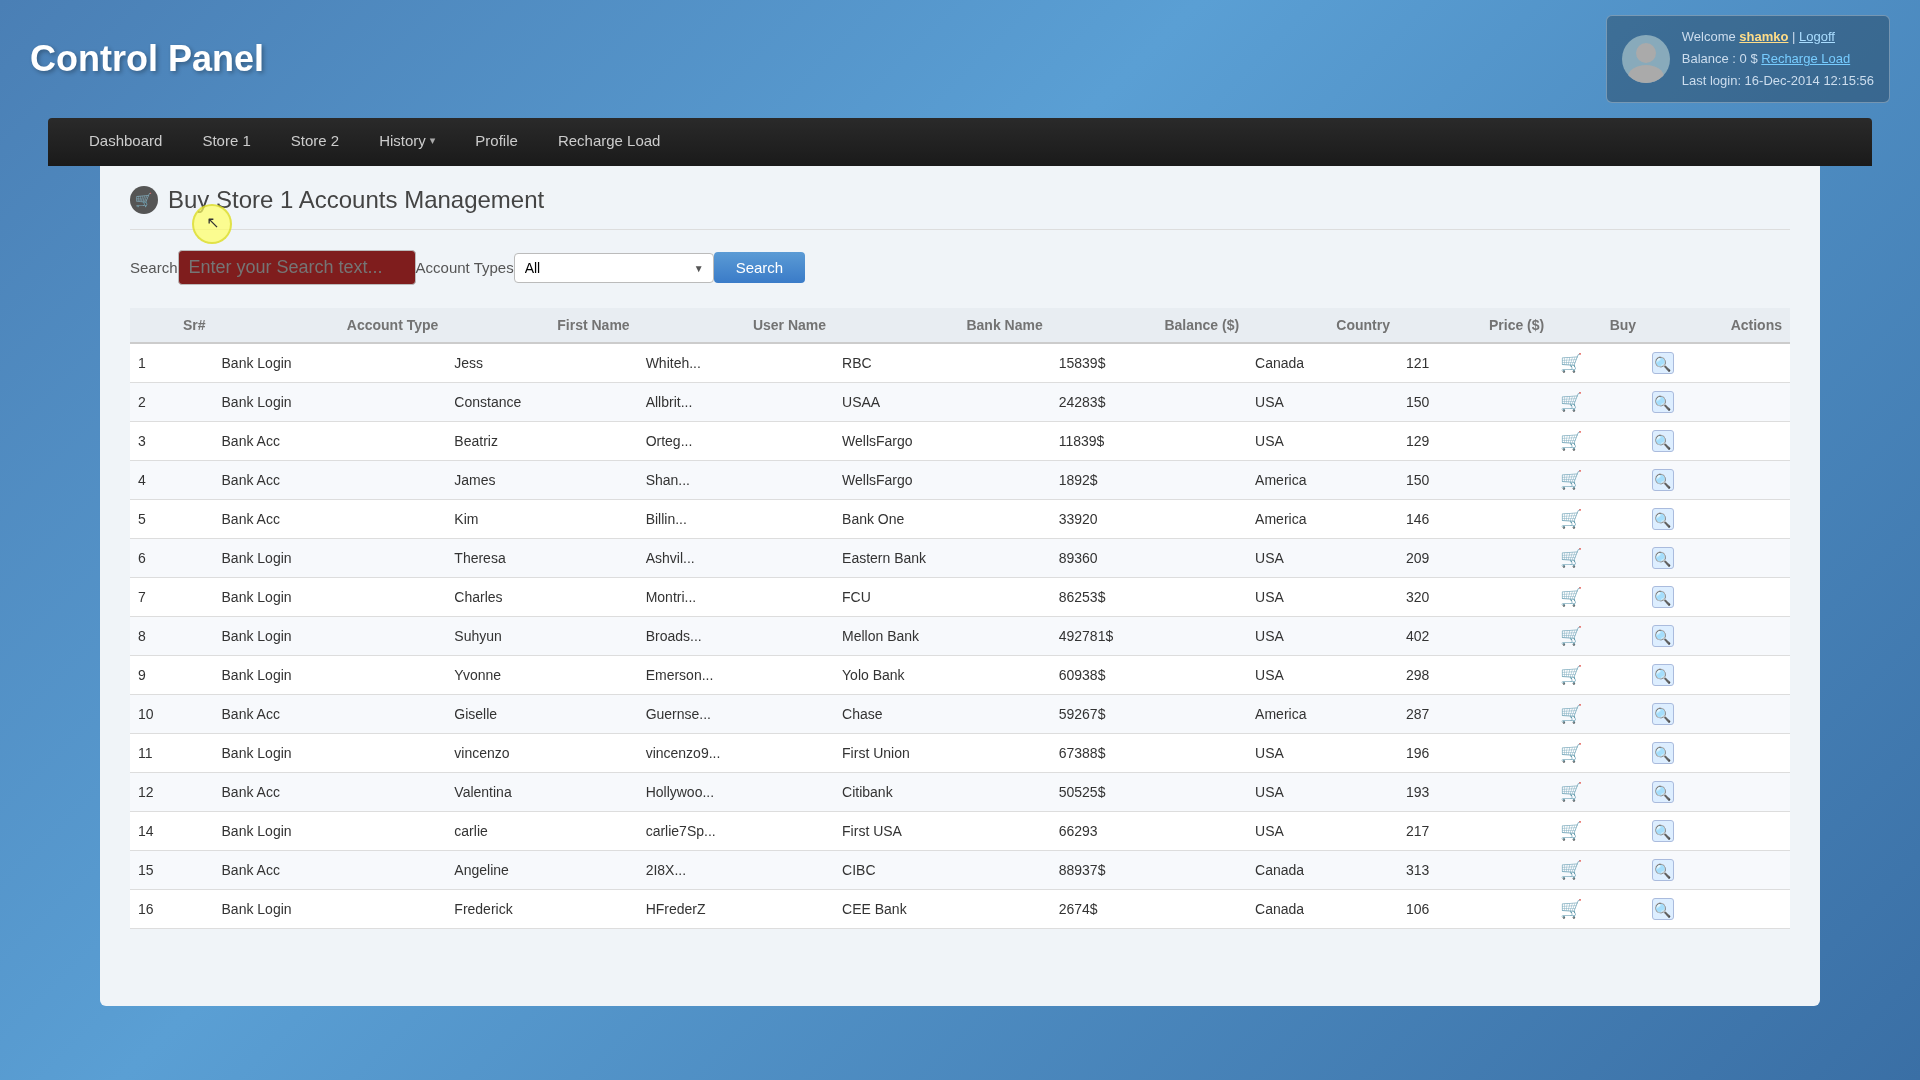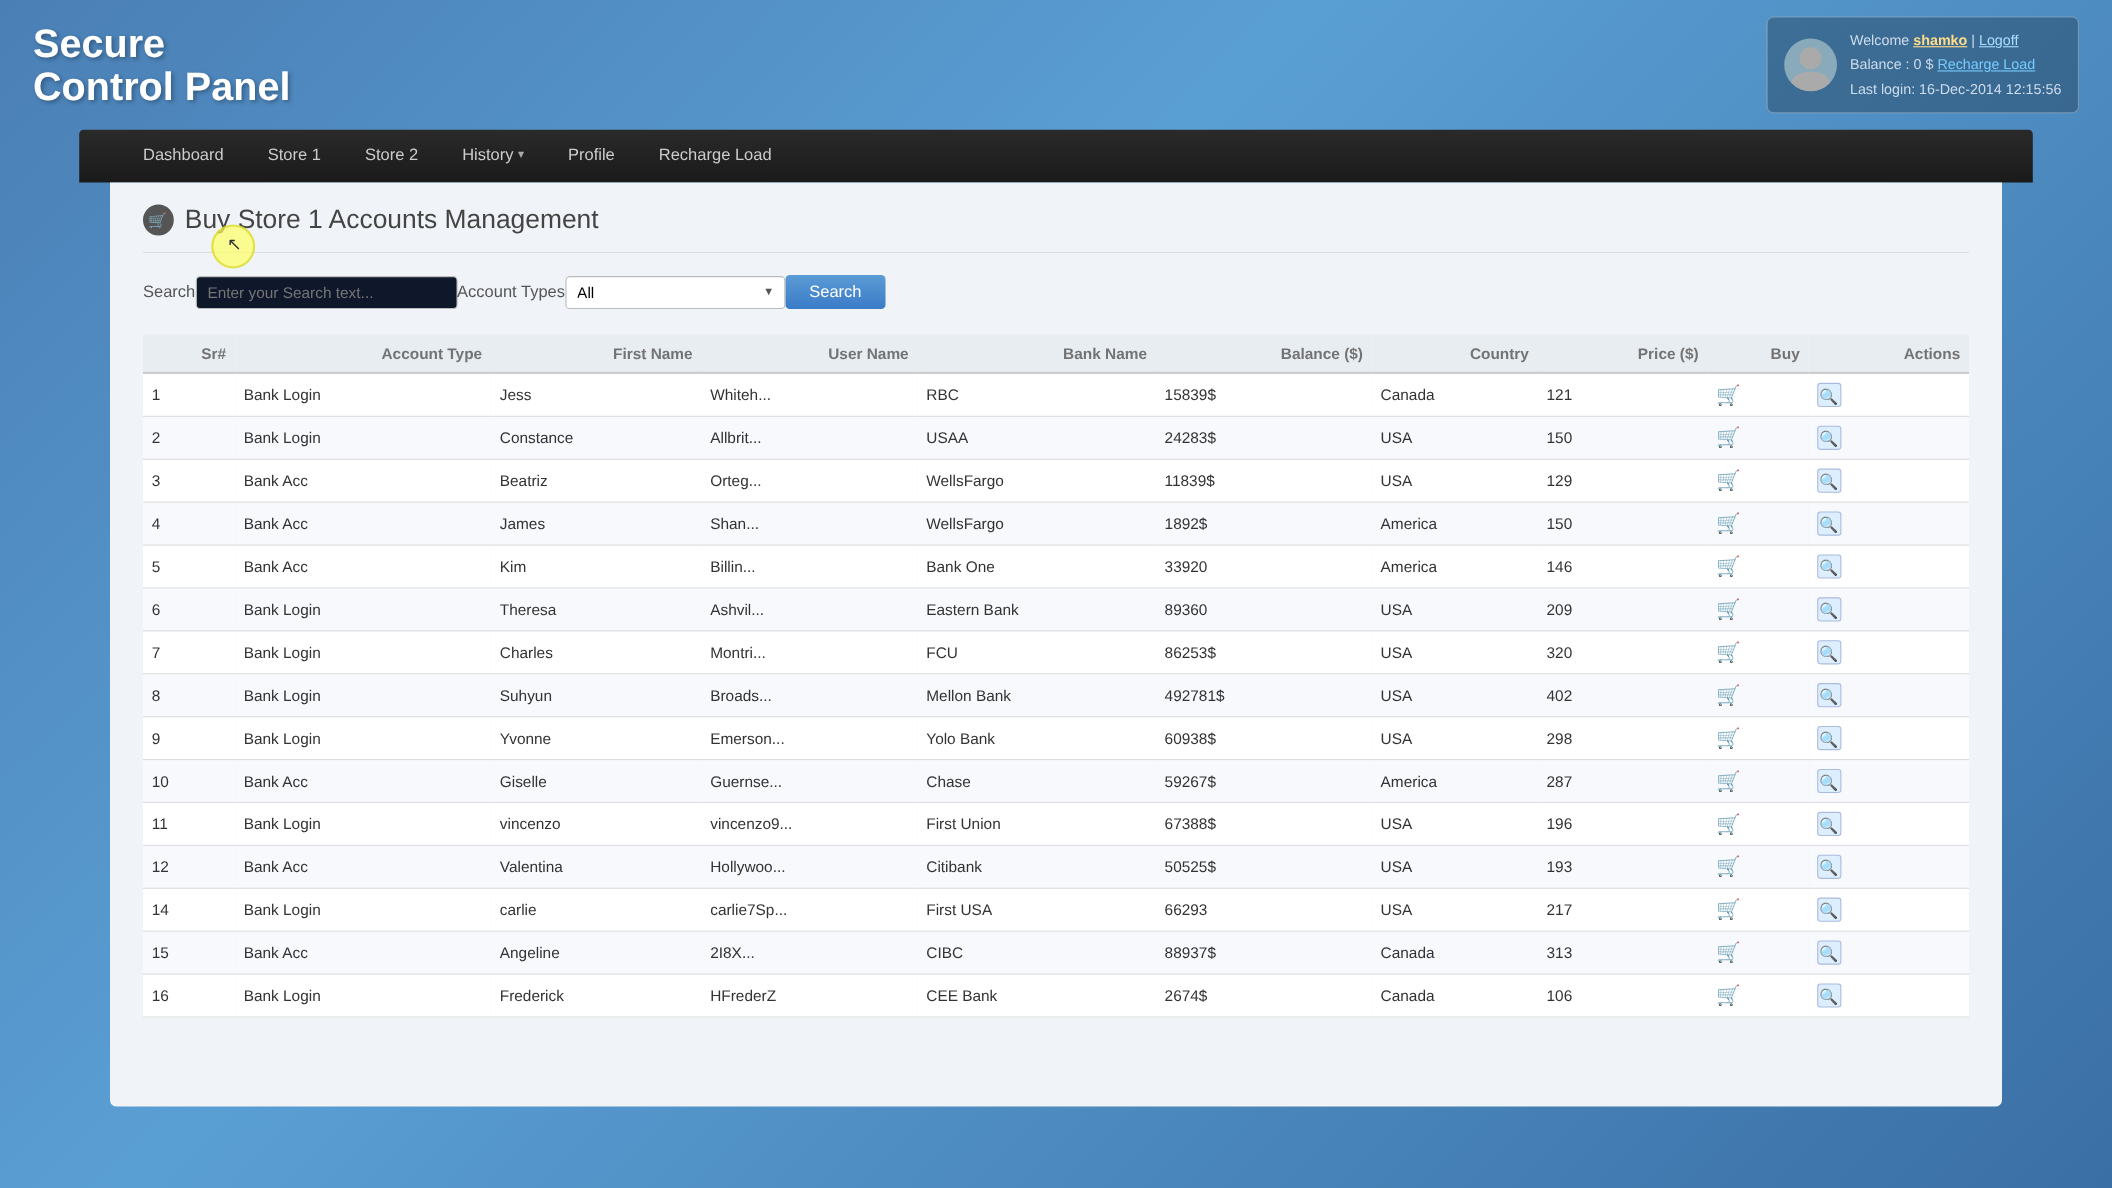--- a/index.html
+++ b/index.html
@@ -56,22 +56,22 @@
     }
     .user-info .username { color: #ffdd88; font-weight: bold; }
     .user-info .logoff { color: #adf; cursor: pointer; }
     .user-info .recharge { color: #7cf; cursor: pointer; }
 
     
     .nav {
       background: linear-gradient(to bottom, #2a2a2a, #1a1a1a);
       display: flex;
       align-items: center;
-      padding: 0 38px;
-      margin: 0 72px;
+      padding: 0 21px;
+      margin: 0 48px;
       border-radius: 4px 4px 0 0;
     }
     .nav-item {
       color: #ccc;
       padding: 14px 20px;
       cursor: pointer;
       font-size: 15px;
       white-space: nowrap;
       display: flex;
       align-items: center;
@@ -122,23 +122,23 @@
       padding: 5px 0;
     }
     .search-label {
       font-size: 15px;
       color: #555;
     }
     .search-input {
       border: 1px solid #bbb;
       border-radius: 4px;
       padding: 6px 10px;
-      font-size: 14px;
+      font-size: 18px;
       width: 238px;
-      background: #0f172a;
+      background: #7f1d1d;
       color: #999;
     }
     .account-types-label {
       font-size: 15px;
       color: #555;
     }
     .account-types-select {
       border: 1px solid #bbb;
       border-radius: 4px;
       padding: 6px 30px 6px 10px;
@@ -243,21 +243,20 @@
       line-height: 22px;
       cursor: pointer;
     }
   </style>
 </head>
 <body>
 
 <div class="header" style="position:relative;">
   <div>
     <div class="logo-text">
-      <span>Secure</span>
       <span>Control Panel</span>
     </div>
   </div>
   <div class="user-panel">
     <div class="avatar">
       <svg width="48" height="48" viewBox="0 0 48 48">
         <circle cx="24" cy="18" r="10" fill="#aaa"></circle>
         <ellipse cx="24" cy="42" rx="18" ry="12" fill="#aaa"></ellipse>
       </svg>
     </div>

